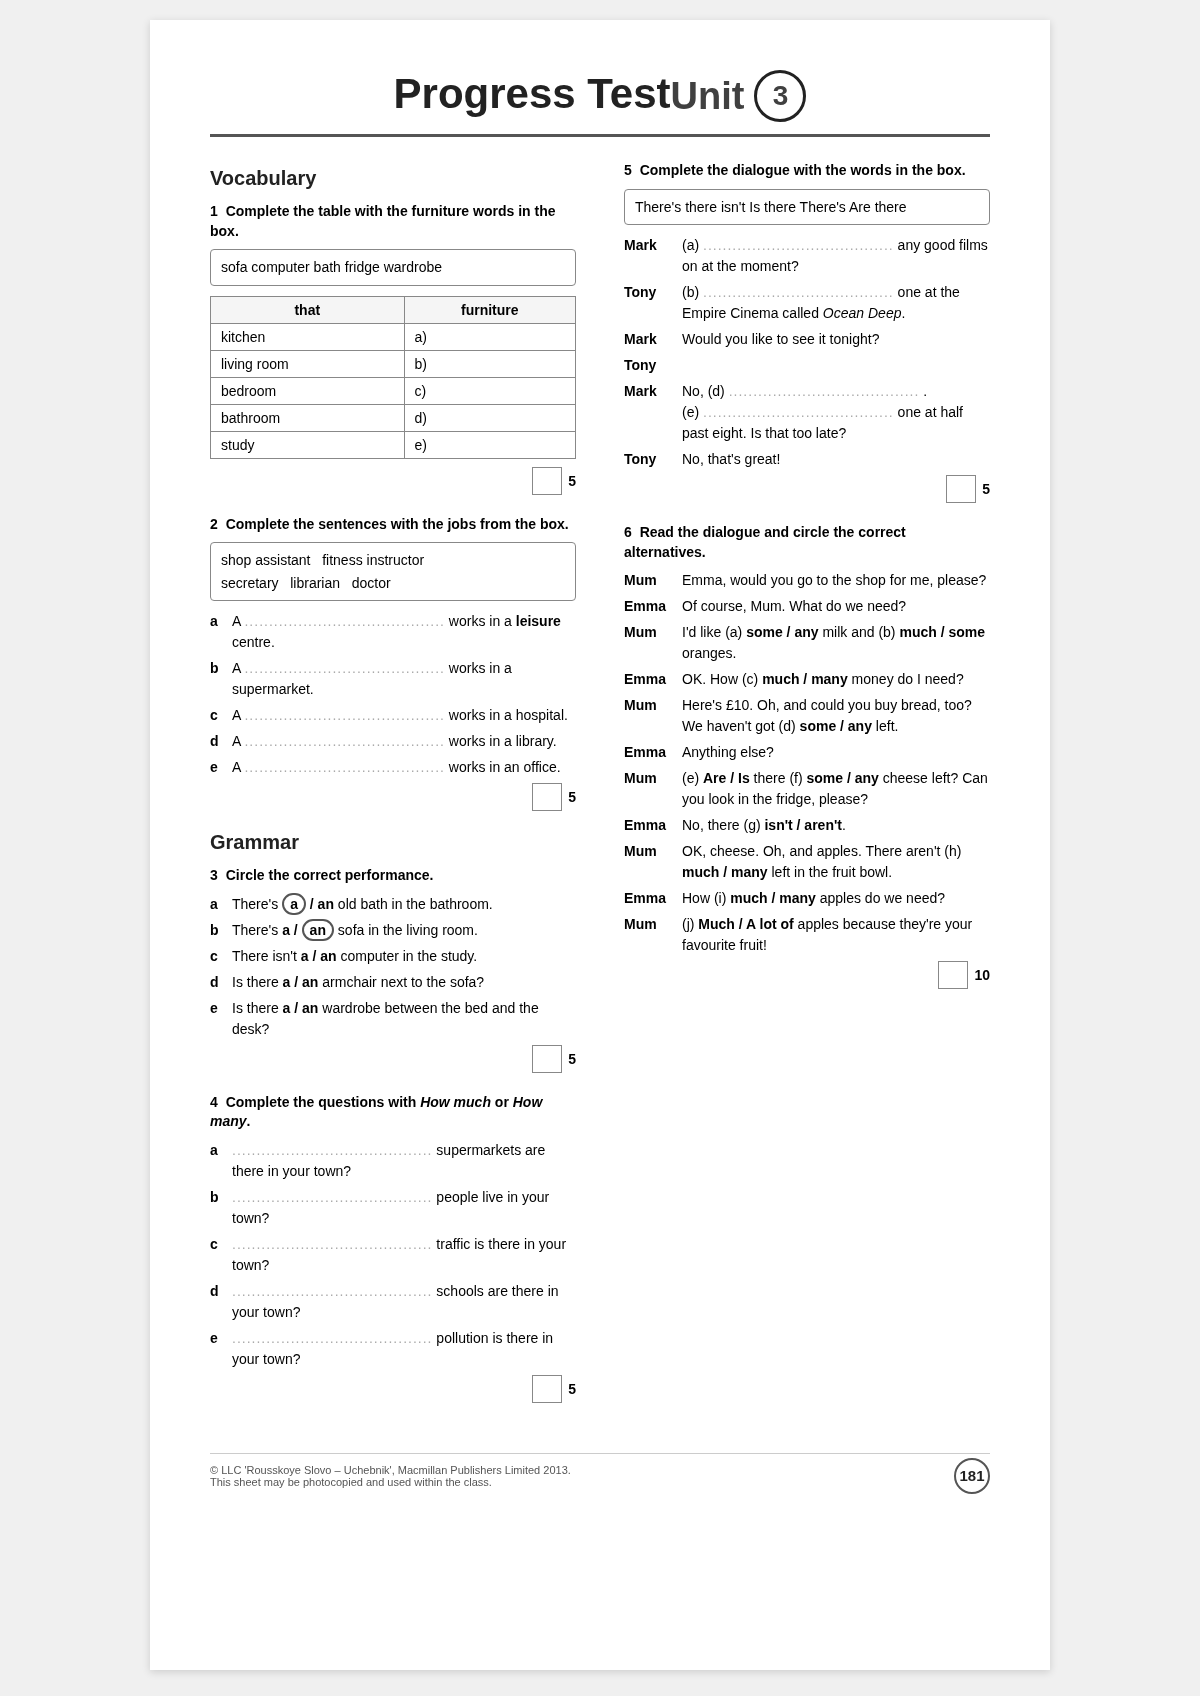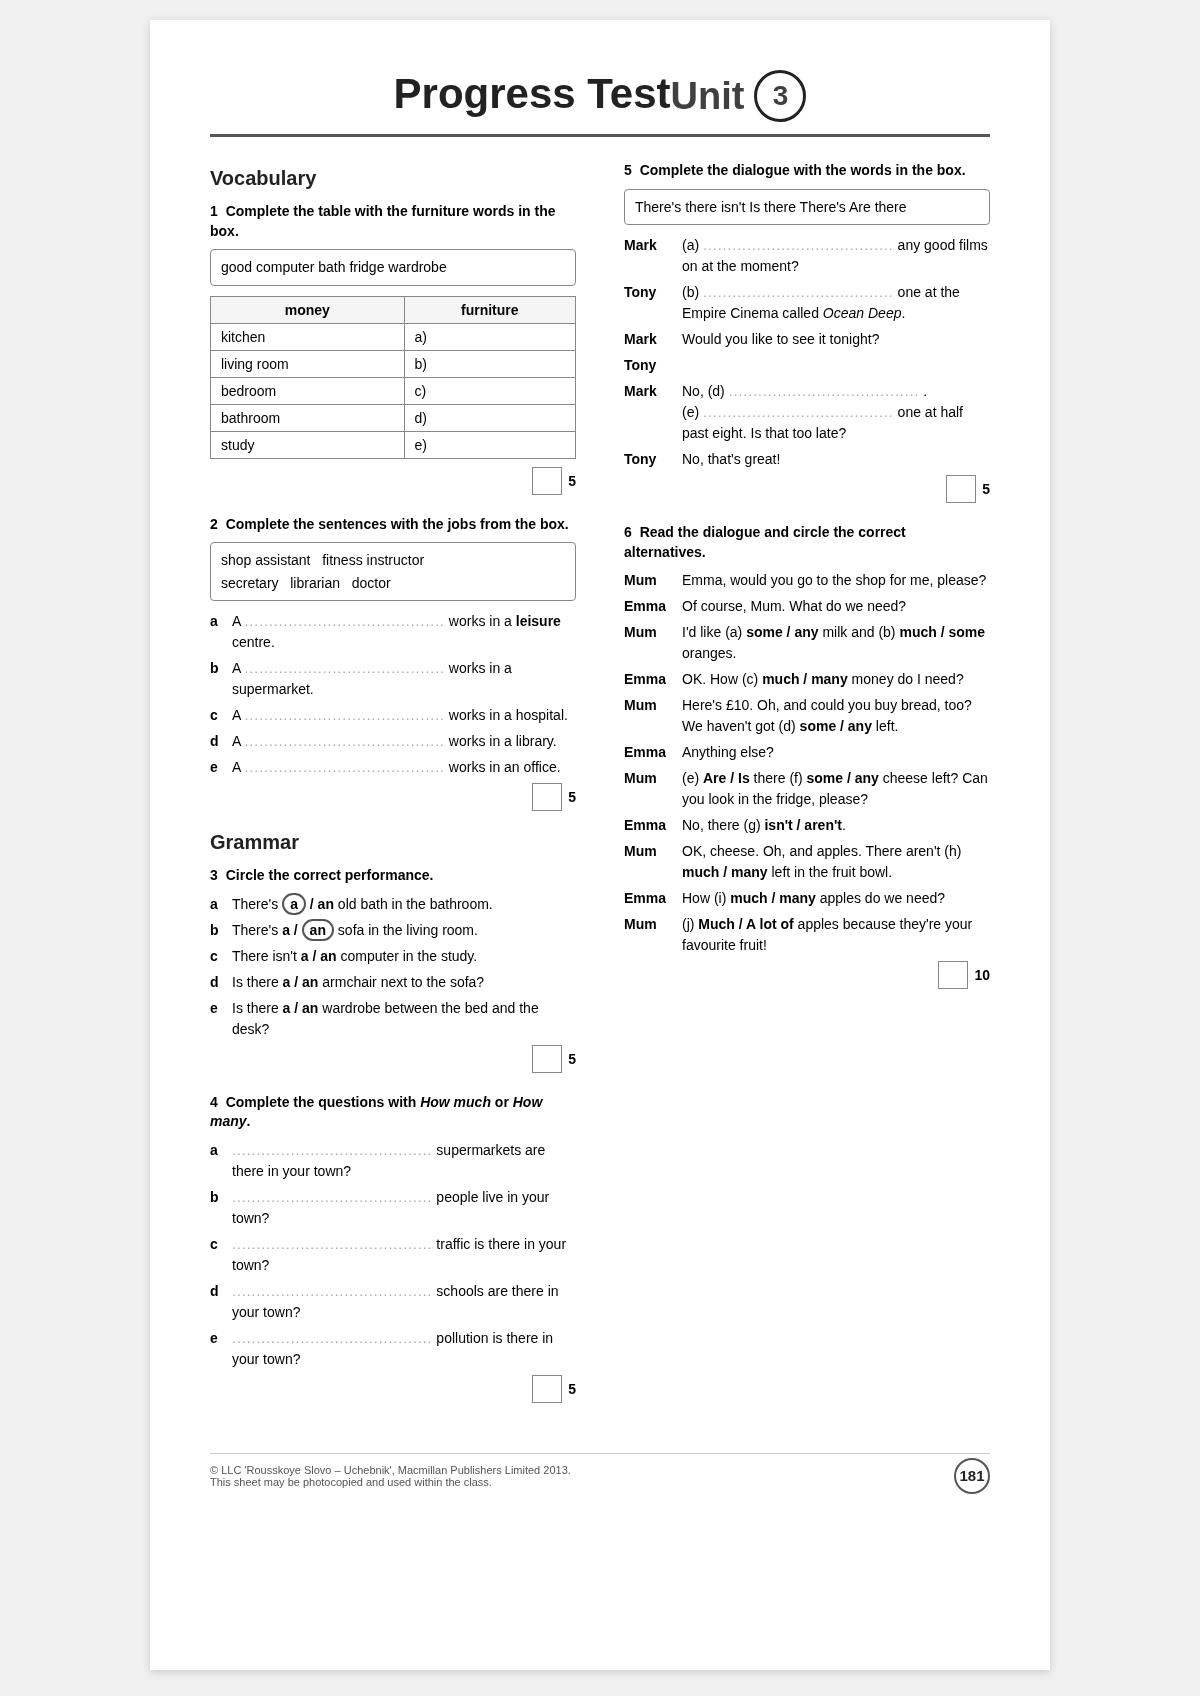--- a/index.html
+++ b/index.html
@@ -224,25 +224,25 @@
 
     <div class="col-left">
 
       <div class="section-heading">Vocabulary</div>
 
       <div class="question-block">
         <div class="question-title">
           <span class="question-number">1</span>
           <span>Complete the table with the furniture words in the box.</span>
         </div>
-        <div class="word-box">good   computer   bath   fridge   wardrobe</div>
+        <div class="word-box">sofa   computer   bath   fridge   wardrobe</div>
         <table class="vocab-table">
           <thead>
             <tr>
-              <th>money</th>
+              <th>that</th>
               <th>furniture</th>
             </tr>
           </thead>
           <tbody>
             <tr>
               <td>kitchen</td>
               <td>a)</td>
             </tr>
             <tr>
               <td>living room</td>

